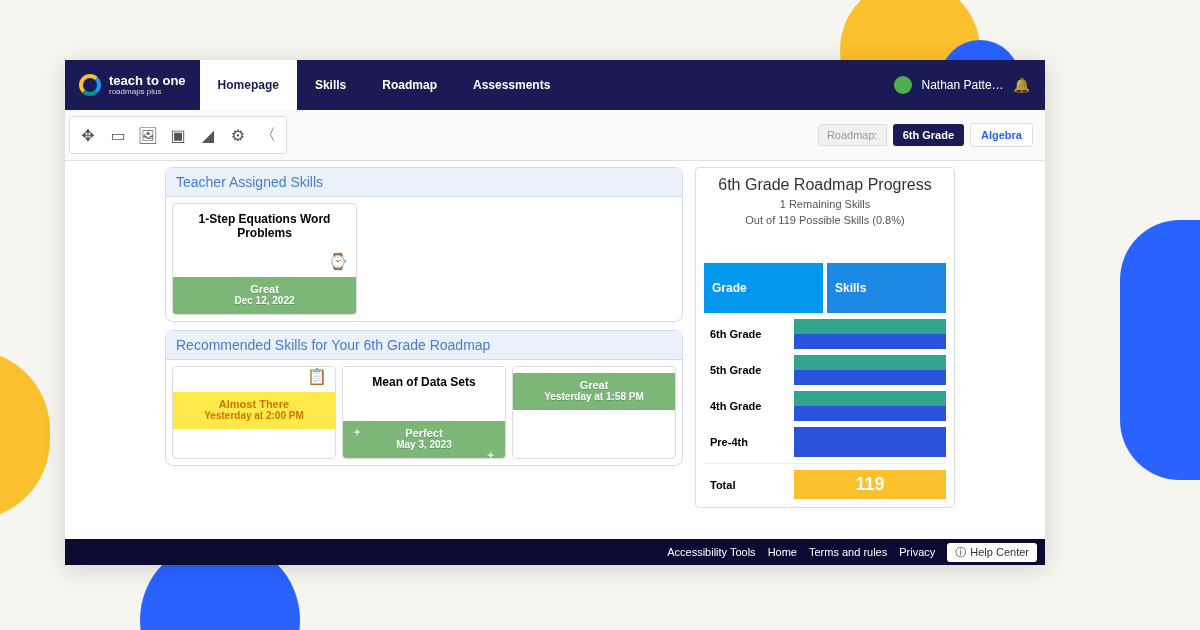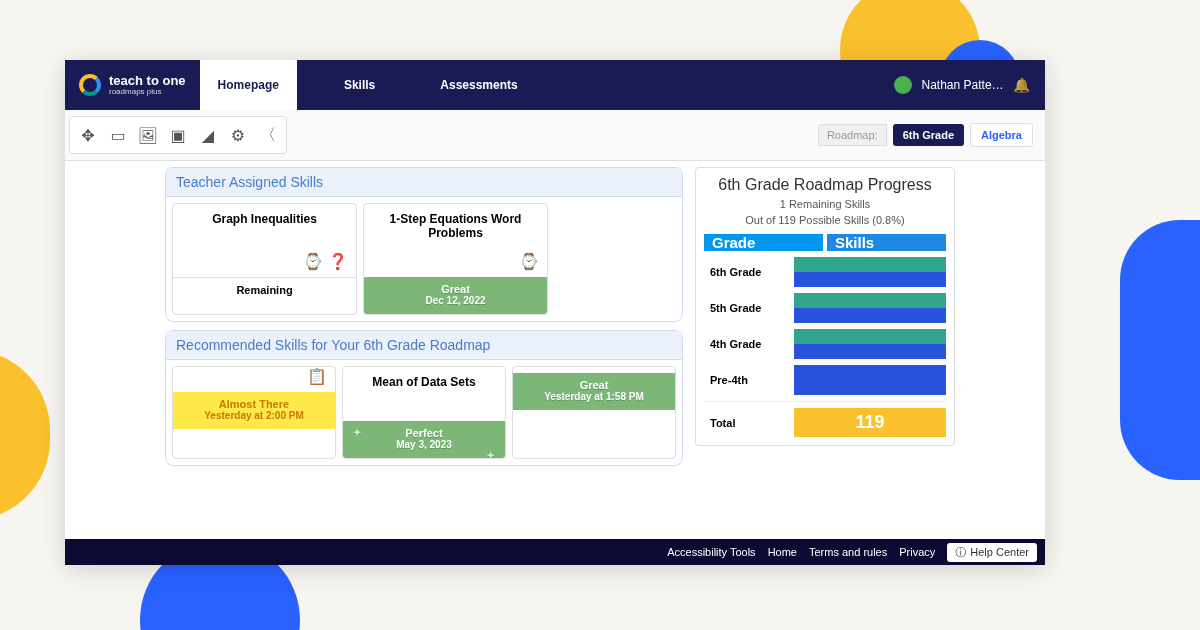--- a/index.html
+++ b/index.html
@@ -12,21 +12,21 @@
   .bg4 { background: #2962ff; width: 160px; height: 160px; left: 140px; bottom: -70px; }
   .bg5 { background: #2962ff; width: 120px; height: 260px; right: -40px; top: 220px; border-radius: 60px 0 0 60px; }
 
   .app { position: absolute; left: 65px; top: 60px; width: 980px; height: 505px; background: #fff; box-shadow: 0 4px 24px rgba(0,0,0,.15); z-index: 1; display: flex; flex-direction: column; overflow: hidden; }
 
   .navbar { background: #1a1a54; height: 50px; display: flex; align-items: center; color: #fff; }
   .logo { display: flex; align-items: center; padding: 0 14px; gap: 8px; }
   .logo-mark { width: 22px; height: 22px; border-radius: 50%; border: 4px solid #fbc02d; border-right-color: #2196f3; border-bottom-color: #009688; }
   .logo-text { font-size: 13px; font-weight: 700; line-height: 1; }
   .logo-sub { font-size: 8px; opacity: .8; }
-  .nav-tabs { display: flex; align-items: stretch; height: 100%; gap: 29px; }
+  .nav-tabs { display: flex; align-items: stretch; height: 100%; }
   .nav-tab { padding: 0 18px; display: flex; align-items: center; font-size: 12px; font-weight: 600; cursor: pointer; color: #fff; }
   .nav-tab.active { background: #fff; color: #1a1a54; }
   .nav-right { margin-left: auto; display: flex; align-items: center; gap: 10px; padding-right: 14px; }
   .avatar { width: 18px; height: 18px; border-radius: 50%; background: #4caf50; }
   .username { font-size: 12px; }
   .bell { font-size: 14px; opacity: .7; }
 
   .toolbar-row { display: flex; align-items: center; padding: 6px 4px; border-bottom: 1px solid #e0e0e0; background: #fafafa; }
   .toolbar { display: flex; align-items: center; gap: 2px; background: #fff; border: 1px solid #ddd; border-radius: 4px; padding: 4px; }
   .tool-btn { width: 28px; height: 28px; display: flex; align-items: center; justify-content: center; color: #555; cursor: pointer; font-size: 16px; }
@@ -52,21 +52,21 @@
   .foot-yellow { background: #ffe94a; color: #c77a00; }
   .foot-sub { display: block; font-weight: 700; font-size: 10px; }
   .sparkle { position: relative; }
   .sparkle::before, .sparkle::after { content: "✦"; position: absolute; color: #fff; opacity: .7; font-size: 10px; }
   .sparkle::before { left: 10px; } .sparkle::after { right: 10px; }
 
   .progress-panel { border: 1px solid #ddd; border-radius: 4px; padding: 8px; background:#fff;}
   .pp-title { font-size: 16px; font-weight: 400; text-align: center; color:#333;}
   .pp-sub { text-align: center; font-size: 11px; color: #555; margin-top: 4px; }
   .pp-head { display: flex; margin-top: 8px; }
-  .pp-head-cell { flex: 1; background: #0398ee; color: #fff; font-size: 15px; font-weight: 600; padding: 0 8px; }
+  .pp-head-cell { flex: 1; background: #0398ee; color: #fff; font-size: 12px; font-weight: 600; padding: 18px 8px; margin-top: 29px; }
   .pp-head-cell.skills{ background:#1e88e5; margin-left:4px;}
   .pp-row { display: flex; align-items: center; margin-top: 6px; }
   .pp-grade { width: 90px; font-size: 11px; font-weight: 700; padding-left:6px;}
   .pp-bar { flex: 1; height: 30px; display:flex; flex-direction:column;}
   .pp-bar-top{flex:1;} .pp-bar-bot{flex:1;}
   .g-green{background:#32a58e;} .g-blue{background:#2953db;}
   .pp-total{ display:flex; align-items:center; margin-top:6px; border-top:1px solid #eee; padding-top:6px;}
   .pp-total-val{ flex:1; background:#fbc02d; color:#fff; text-align:center; font-size:18px; font-weight:700; padding:4px 0;}
 
   .footer { background: #0a0a33; color: #fff; height: 26px; display: flex; align-items: center; justify-content: flex-end; padding: 0 8px; gap: 12px; font-size: 11px; }
@@ -88,20 +88,21 @@
     <div class="logo">
       <div class="logo-mark"></div>
       <div>
         <div class="logo-text">teach to one</div>
         <div class="logo-sub">roadmaps plus</div>
       </div>
     </div>
     <div class="nav-tabs">
       <div class="nav-tab active">Homepage</div>
       <div class="nav-tab">Skills</div>
+      <div class="nav-tab">Roadmap</div>
       <div class="nav-tab">Assessments</div>
     </div>
     <div class="nav-right">
       <div class="avatar"></div>
       <div class="username">Nathan Patte…</div>
       <div class="bell">🔔</div>
     </div>
   </div>
 
   <div class="toolbar-row">
@@ -120,25 +121,20 @@
       <span class="rm-btn inactive">Algebra</span>
     </div>
   </div>
 
   <div class="content">
     <div class="main-col">
       <div class="section">
         <div class="section-h">Teacher Assigned Skills</div>
         <div class="card-row">
           <div class="skill-card">
-            <div class="card-title">Graph Inequalities</div>
-            <div class="card-icons">⌚ ❓</div>
-            <div class="card-foot foot-plain"><span>Remaining</span></div>
-          </div>
-          <div class="skill-card">
             <div class="card-title">1-Step Equations Word Problems</div>
             <div class="card-icons">⌚</div>
             <div class="card-foot foot-green"><span>Great</span><span class="foot-sub">Dec 12, 2022</span></div>
           </div>
         </div>
       </div>
 
       <div class="section">
         <div class="section-h">Recommended Skills for Your 6th Grade Roadmap</div>
         <div class="card-row">

